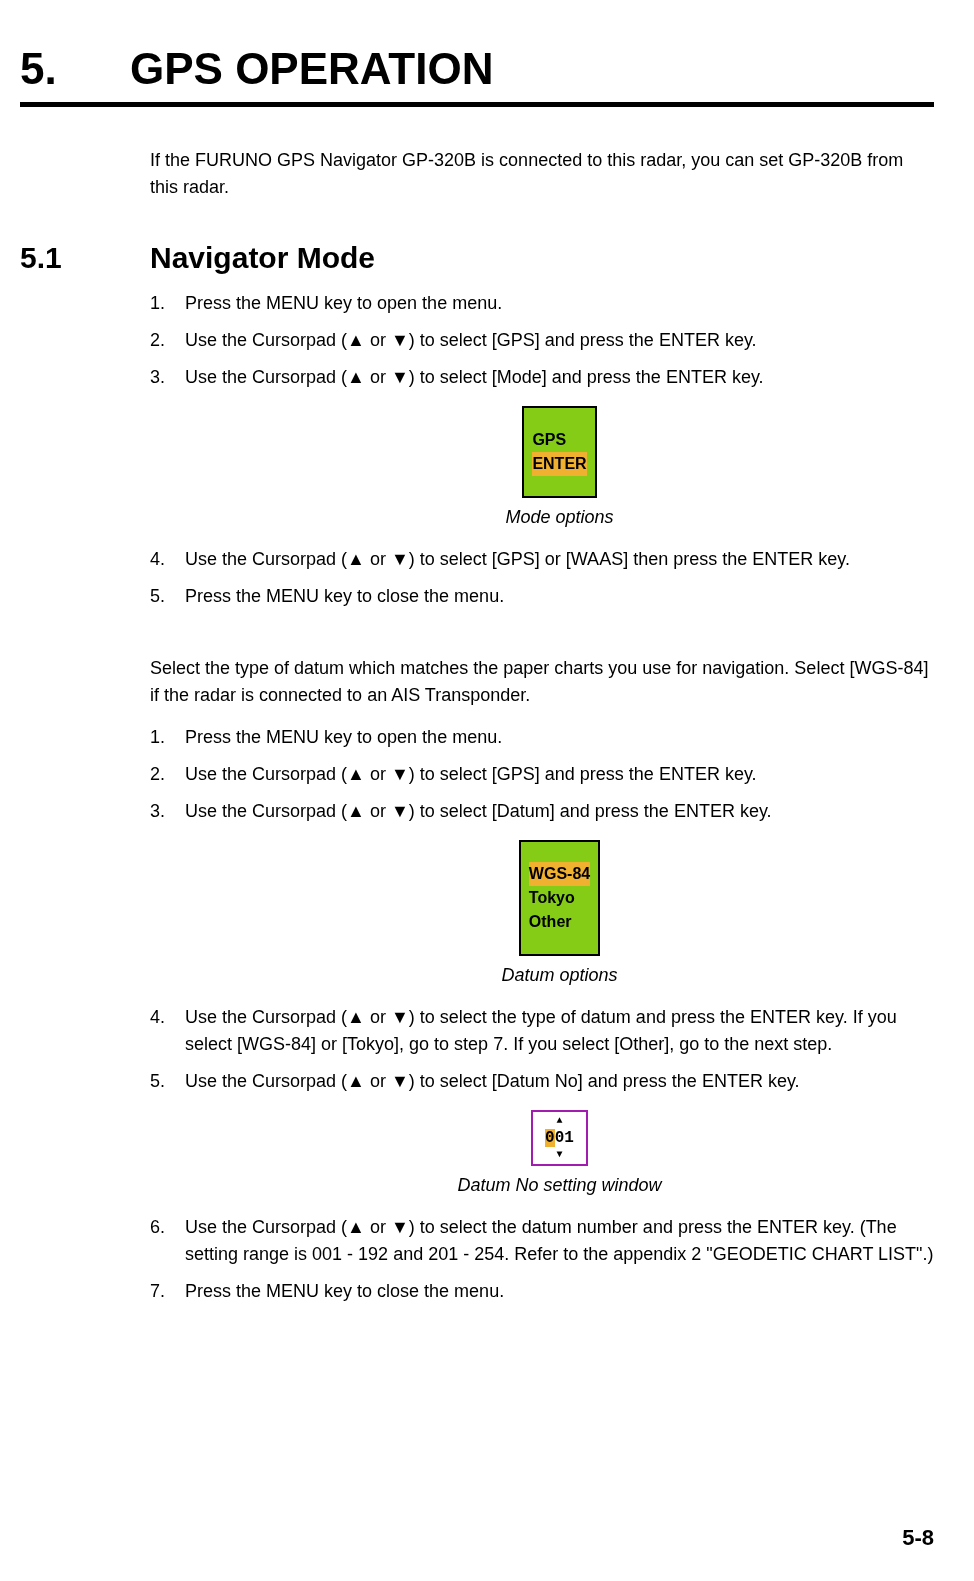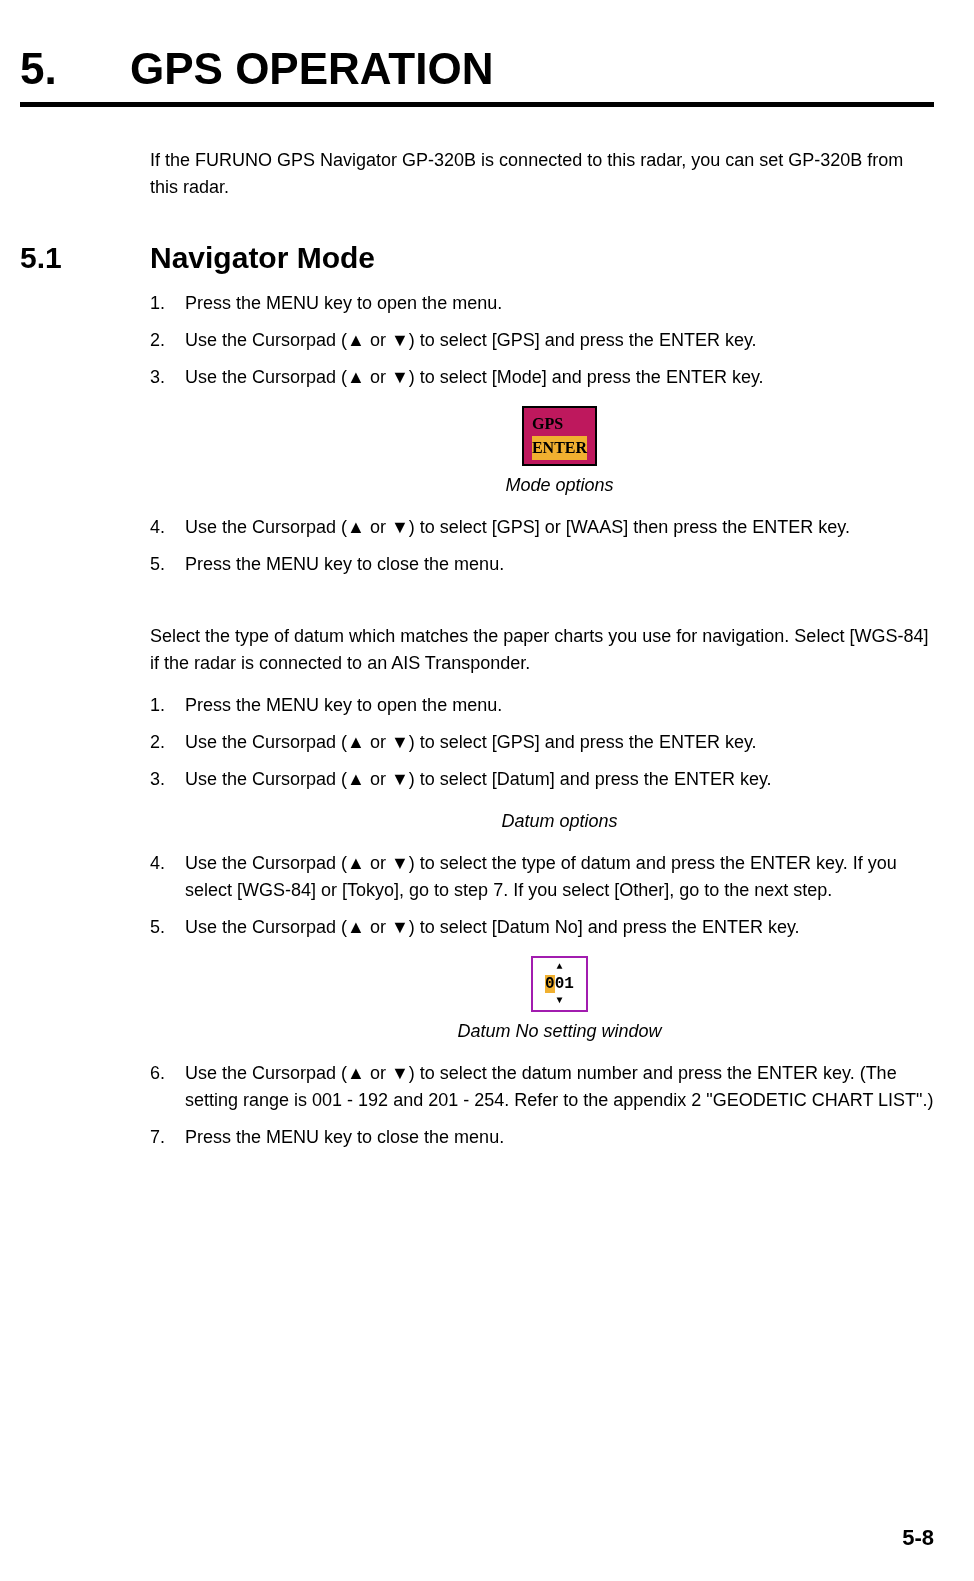--- a/index.html
+++ b/index.html
@@ -83,24 +83,24 @@
     .bold {
       font-weight: normal;
     }
     .figure-wrap {
       text-align: center;
       margin: 15px 0;
     }
     .figure-box {
       display: inline-block;
       border: 2px solid #000;
-      background: #be185d;
-      padding: 4px 8px;
+      background: #84cc16;
+      padding: 20px 8px;
       text-align: left;
-      font-family: Liberation Serif, serif;
+      font-family: Liberation Sans, sans-serif;
       font-weight: bold;
       font-size: 16px;
     }
     .figure-box .hl {
       background: #f0b030;
       display: inline-block;
     }
     .datum-box .line {
       display: block;
     }
@@ -193,20 +193,25 @@
       <li>
         <span>Press the </span><span class="bold">MENU</span><span> key to open the menu.</span>
       </li>
       <li>
         <span>Use the Cursorpad (</span><span class="up"></span><span> or </span><span class="down"></span><span>) to select [GPS] and press the </span><span class="bold">ENTER</span><span> key.</span>
       </li>
       <li>
         <span>Use the Cursorpad (</span><span class="up"></span><span> or </span><span class="down"></span><span>) to select [Datum] and press the </span><span class="bold">ENTER</span><span> key.</span>
 
         <div class="figure-wrap">
+          <div class="figure-box datum-box">
+            <span class="line"><span class="hl">WGS-84</span></span>
+            <span class="line">Tokyo</span>
+            <span class="line">Other</span>
+          </div>
           <div class="figure-caption">Datum options</div>
         </div>
       </li>
       <li>
         <span>Use the Cursorpad (</span><span class="up"></span><span> or </span><span class="down"></span><span>) to select the type of datum and press the </span><span class="bold">ENTER</span><span> key. If you select [WGS-84] or [Tokyo], go to step 7. If you select [Other], go to the next step.</span>
       </li>
       <li>
         <span>Use the Cursorpad (</span><span class="up"></span><span> or </span><span class="down"></span><span>) to select [Datum No] and press the </span><span class="bold">ENTER</span><span> key.</span>
 
         <div class="figure-wrap">

